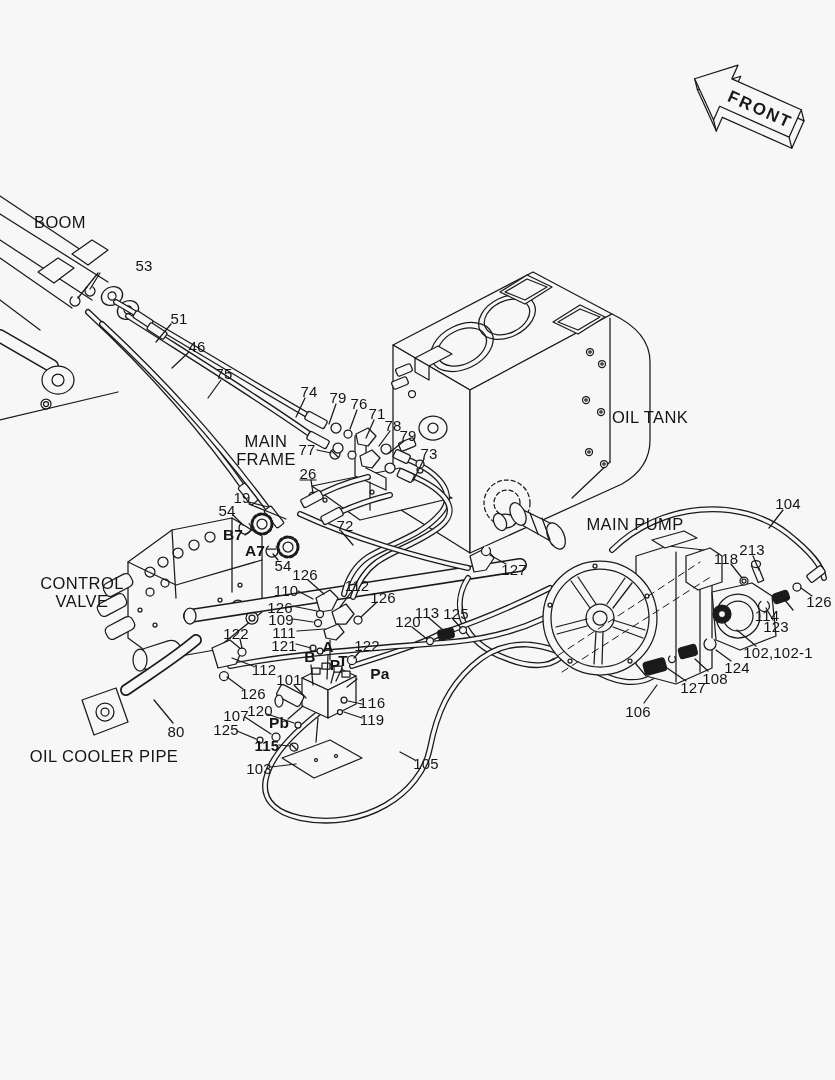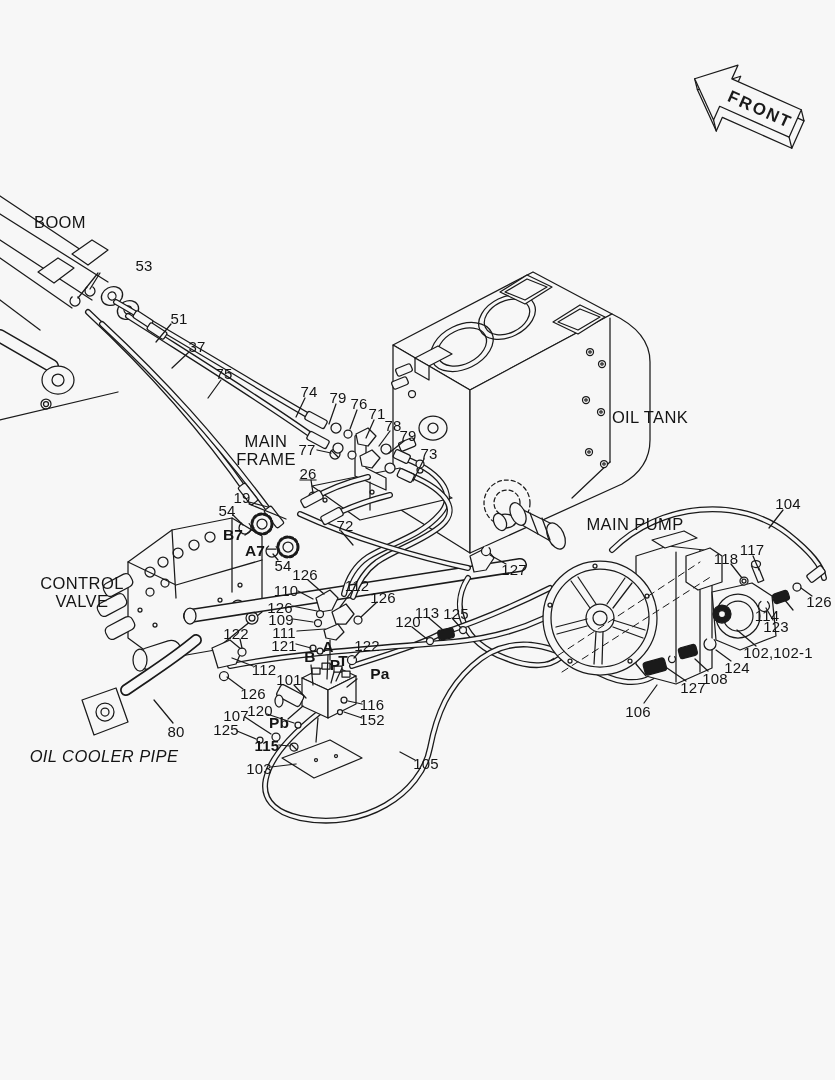--- a/index.html
+++ b/index.html
@@ -456,21 +456,21 @@
     <line x1="708" y1="671" x2="695" y2="659"></line>
     <line x1="686" y1="681" x2="667" y2="668"></line>
     <line x1="644" y1="703" x2="657" y2="685"></line>
     <line x1="506" y1="564" x2="490" y2="555"></line>
   </g>
 </svg>
 
 <div id="labels-layer">
       <div class="plabel" style="left: 100px; top: 265px; margin-left: 44px;">53</div>
       <div class="plabel" style="left: 179px; top: 318px;">51</div>
-      <div class="plabel" style="left: 197px; top: 346px;">37</div>
+      <div class="plabel" style="left: 197px; top: 346px;">46</div>
       <div class="plabel" style="left: 224px; top: 373px;">75</div>
       <div class="plabel" style="left: 309px; top: 391px;">74</div>
       <div class="plabel" style="left: 338px; top: 397px;">79</div>
       <div class="plabel" style="left: 359px; top: 403px;">76</div>
       <div class="plabel" style="left: 377px; top: 413px;">71</div>
       <div class="plabel" style="left: 393px; top: 425px;">78</div>
       <div class="plabel" style="left: 408px; top: 435px;">79</div>
       <div class="plabel" style="left: 429px; top: 453px;">73</div>
       <div class="plabel" style="left: 307px; top: 449px;">77</div>
       <div class="plabel" style="left: 308px; top: 473px; text-decoration: underline;">26</div>
@@ -490,48 +490,48 @@
       <div class="plabel" style="left: 284px; top: 645px;">121</div>
       <div class="plabel" style="left: 236px; top: 633px;">122</div>
       <div class="plabel" style="left: 367px; top: 645px;">122</div>
       <div class="plabel bold" style="left: 328px; top: 647px;">A</div>
       <div class="plabel bold" style="left: 310px; top: 657px;">B</div>
       <div class="plabel bold" style="left: 335px; top: 665px;">P</div>
       <div class="plabel bold" style="left: 343px; top: 661px;">T</div>
       <div class="plabel bold" style="left: 380px; top: 674px;">Pa</div>
       <div class="plabel bold" style="left: 279px; top: 723px;">Pb</div>
       <div class="plabel" style="left: 289px; top: 679px;">101</div>
-      <div class="plabel" style="left: 372px; top: 704px;">116</div>
-      <div class="plabel" style="left: 372px; top: 719px;">152</div>
+      <div class="plabel" style="left: 372px; top: 704px; font-family: Liberation Mono, monospace;">116</div>
+      <div class="plabel" style="left: 372px; top: 719px;">119</div>
       <div class="plabel" style="left: 408px; top: 621px;">120</div>
       <div class="plabel" style="left: 427px; top: 612px;">113</div>
       <div class="plabel" style="left: 456px; top: 613px;">125</div>
       <div class="plabel" style="left: 264px; top: 669px;">112</div>
       <div class="plabel" style="left: 253px; top: 693px;">126</div>
       <div class="plabel" style="left: 236px; top: 715px; text-align: right;">107</div>
       <div class="plabel" style="left: 260px; top: 710px;">120</div>
       <div class="plabel" style="left: 226px; top: 729px;">125</div>
       <div class="plabel" style="left: 267px; top: 745px; font-weight: bold;">115</div>
       <div class="plabel" style="left: 259px; top: 768px;">103</div>
       <div class="plabel" style="left: 176px; top: 731px;">80</div>
       <div class="plabel" style="left: 426px; top: 763px;">105</div>
       <div class="plabel" style="left: 788px; top: 503px;">104</div>
-      <div class="plabel" style="left: 752px; top: 549px;">117</div>
+      <div class="plabel" style="left: 752px; top: 549px;">213</div>
       <div class="plabel" style="left: 726px; top: 558px;">118</div>
       <div class="plabel" style="left: 819px; top: 601px;">126</div>
       <div class="plabel" style="left: 767px; top: 615px;">114</div>
       <div class="plabel" style="left: 776px; top: 626px;">123</div>
       <div class="plabel" style="left: 778px; top: 652px;">102,102-1</div>
       <div class="plabel" style="left: 737px; top: 667px;">124</div>
       <div class="plabel" style="left: 715px; top: 678px;">108</div>
       <div class="plabel" style="left: 693px; top: 687px;">127</div>
       <div class="plabel" style="left: 638px; top: 711px;">106</div>
       <div class="plabel" style="left: 514px; top: 569px;">127</div>
       <div class="clabel" style="left: 60px; top: 222px; text-align: right;">BOOM</div>
       <div class="clabel" style="left: 650px; top: 417px;">OIL TANK</div>
       <div class="clabel" style="left: 635px; top: 524px;">MAIN PUMP</div>
       <div class="clabel" style="left: 82px; top: 592px;">CONTROL
 VALVE</div>
       <div class="clabel" style="left: 266px; top: 450px; text-align: center;">MAIN
 FRAME</div>
-      <div class="clabel" style="left: 104px; top: 756px; font-style: italic;">OIL COOLER PIPE</div>
+      <div class="clabel" style="left: 104px; top: 756px;">OIL COOLER PIPE</div>
     </div>
 </div>
 
 </body></html>

